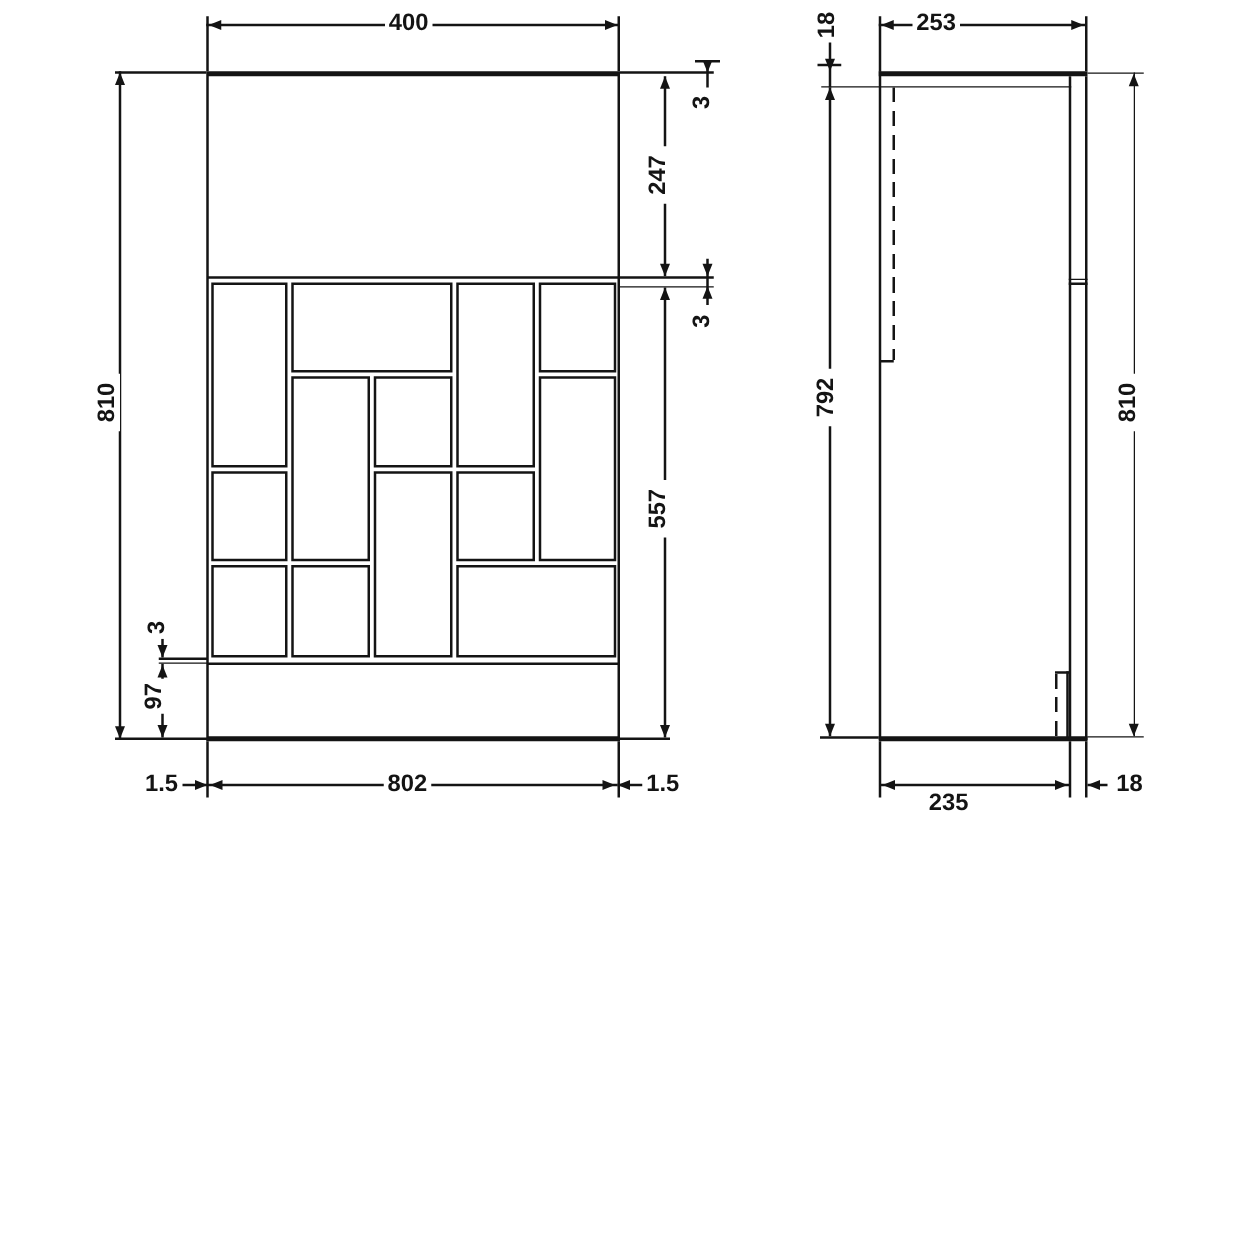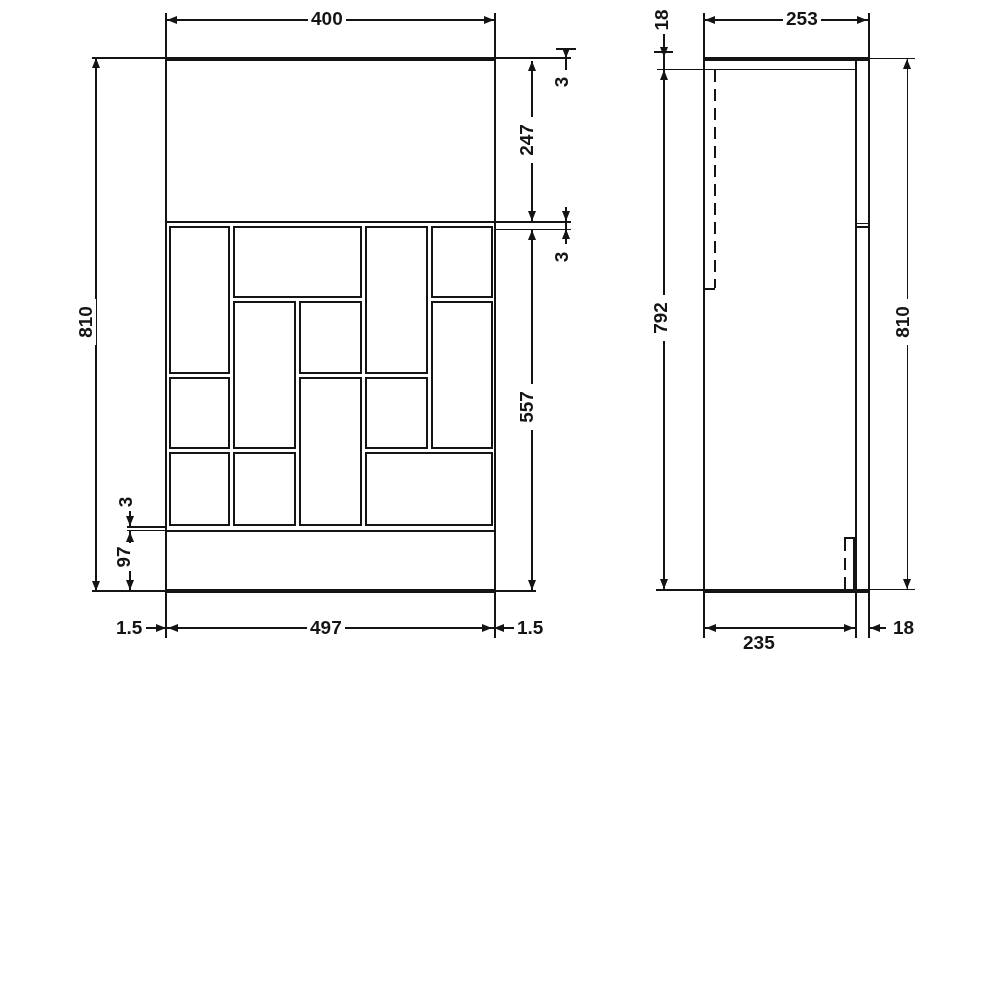--- a/index.html
+++ b/index.html
@@ -75,21 +75,21 @@
   <div class="ln" style="left:129px;top:531px;width:1.5px;height:58.5px;"></div>
   <div class="ar ar-u" style="left:126px;top:532px;"></div>
   <div class="ar ar-d" style="left:126px;top:579.5px;"></div>
   <div class="rlbl" style="left:110px;top:547px;width:28px;">97</div>
 
   <div class="ln" style="left:165px;top:593px;width:2px;height:45px;"></div>
   <div class="ln" style="left:493.5px;top:593px;width:2px;height:45px;"></div>
   <div class="ln" style="left:166px;top:627px;width:328px;height:2px;"></div>
   <div class="ar ar-l" style="left:168px;top:624px;"></div>
   <div class="ar ar-r" style="left:482px;top:624px;"></div>
-  <div class="lbl" style="left:307px;top:618px;">497</div>
+  <div class="lbl" style="left:307px;top:618px;">802</div>
   <div class="ln" style="left:146px;top:627px;width:20px;height:2px;"></div>
   <div class="ar ar-r" style="left:156px;top:624px;"></div>
   <div class="lbl" style="left:113px;top:618px;">1.5</div>
   <div class="ln" style="left:494px;top:627px;width:20px;height:2px;"></div>
   <div class="ar ar-l" style="left:494px;top:624px;"></div>
   <div class="lbl" style="left:514px;top:618px;">1.5</div>
 
   <div style="position:absolute;left:703px;top:57px;width:154px;height:535px;box-sizing:border-box;border-left:2px solid #141414;"></div>
   <div class="ln" style="left:703px;top:57px;width:167px;height:4px;"></div>
   <div class="ln" style="left:657px;top:68.5px;width:200px;height:1.5px;"></div>
@@ -102,21 +102,21 @@
   <div class="ln" style="left:704px;top:287.5px;width:11px;height:2px;"></div>
   <div class="ln" style="left:843.5px;top:537px;width:12px;height:2px;"></div>
   <div class="ln" style="left:852.5px;top:537px;width:2px;height:53px;"></div>
   <div class="dash" style="left:843.5px;top:539px;height:51px;"></div>
 
   <div class="ln" style="left:703px;top:18.5px;width:166px;height:2px;"></div>
   <div class="ln" style="left:702.5px;top:13px;width:2px;height:44px;"></div>
   <div class="ln" style="left:867.5px;top:13px;width:2px;height:44px;"></div>
   <div class="ar ar-l" style="left:705px;top:15.5px;"></div>
   <div class="ar ar-r" style="left:857px;top:15.5px;"></div>
-  <div class="lbl" style="left:783px;top:9px;">253</div>
+  <div class="lbl" style="left:730px;top:9px;">253</div>
 
   <div class="rlbl" style="left:648px;top:10px;width:28px;">18</div>
   <div class="ln" style="left:663px;top:32px;width:1.5px;height:38px;"></div>
   <div class="ln" style="left:654px;top:51px;width:19px;height:1.5px;"></div>
   <div class="ar ar-d" style="left:659.5px;top:47px;"></div>
 
   <div class="ln" style="left:663px;top:70px;width:1.5px;height:519px;"></div>
   <div class="ar ar-u" style="left:659.5px;top:70px;"></div>
   <div class="ar ar-d" style="left:659.5px;top:579px;"></div>
   <div class="ln" style="left:656px;top:589px;width:47px;height:1.5px;"></div>

